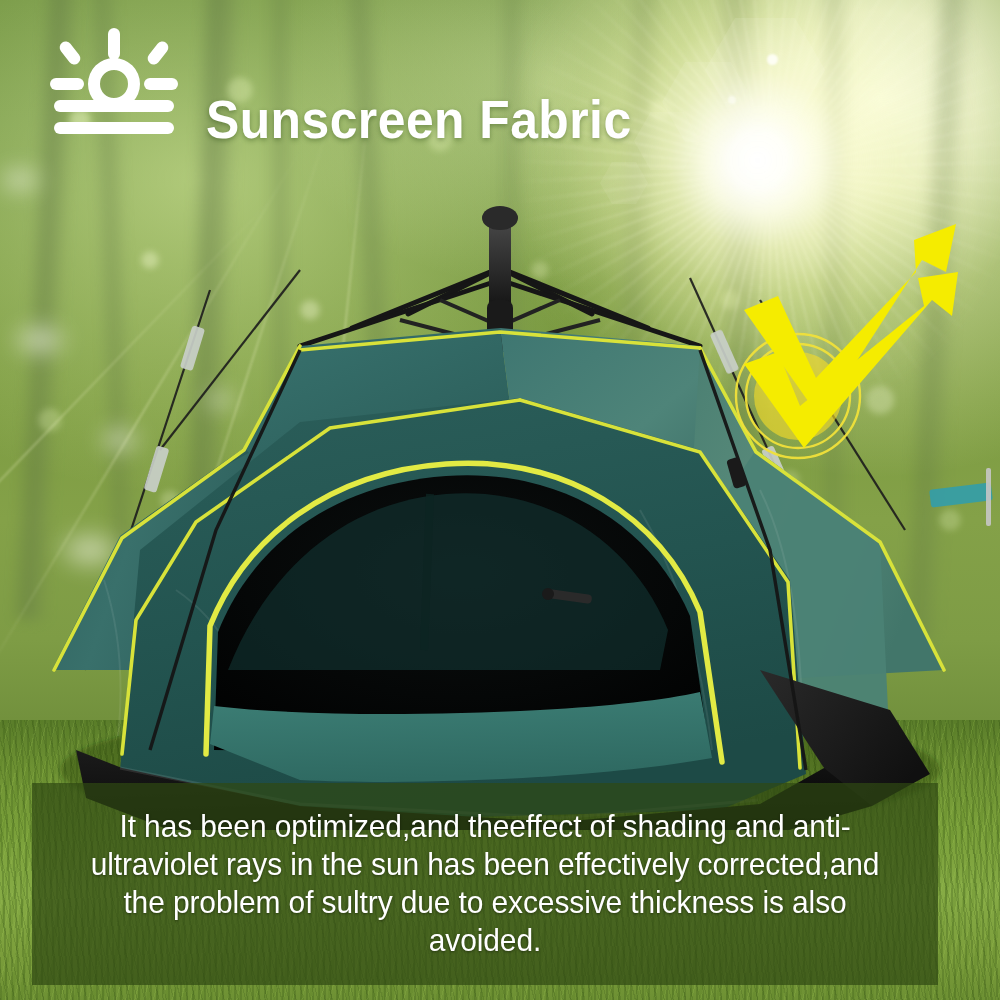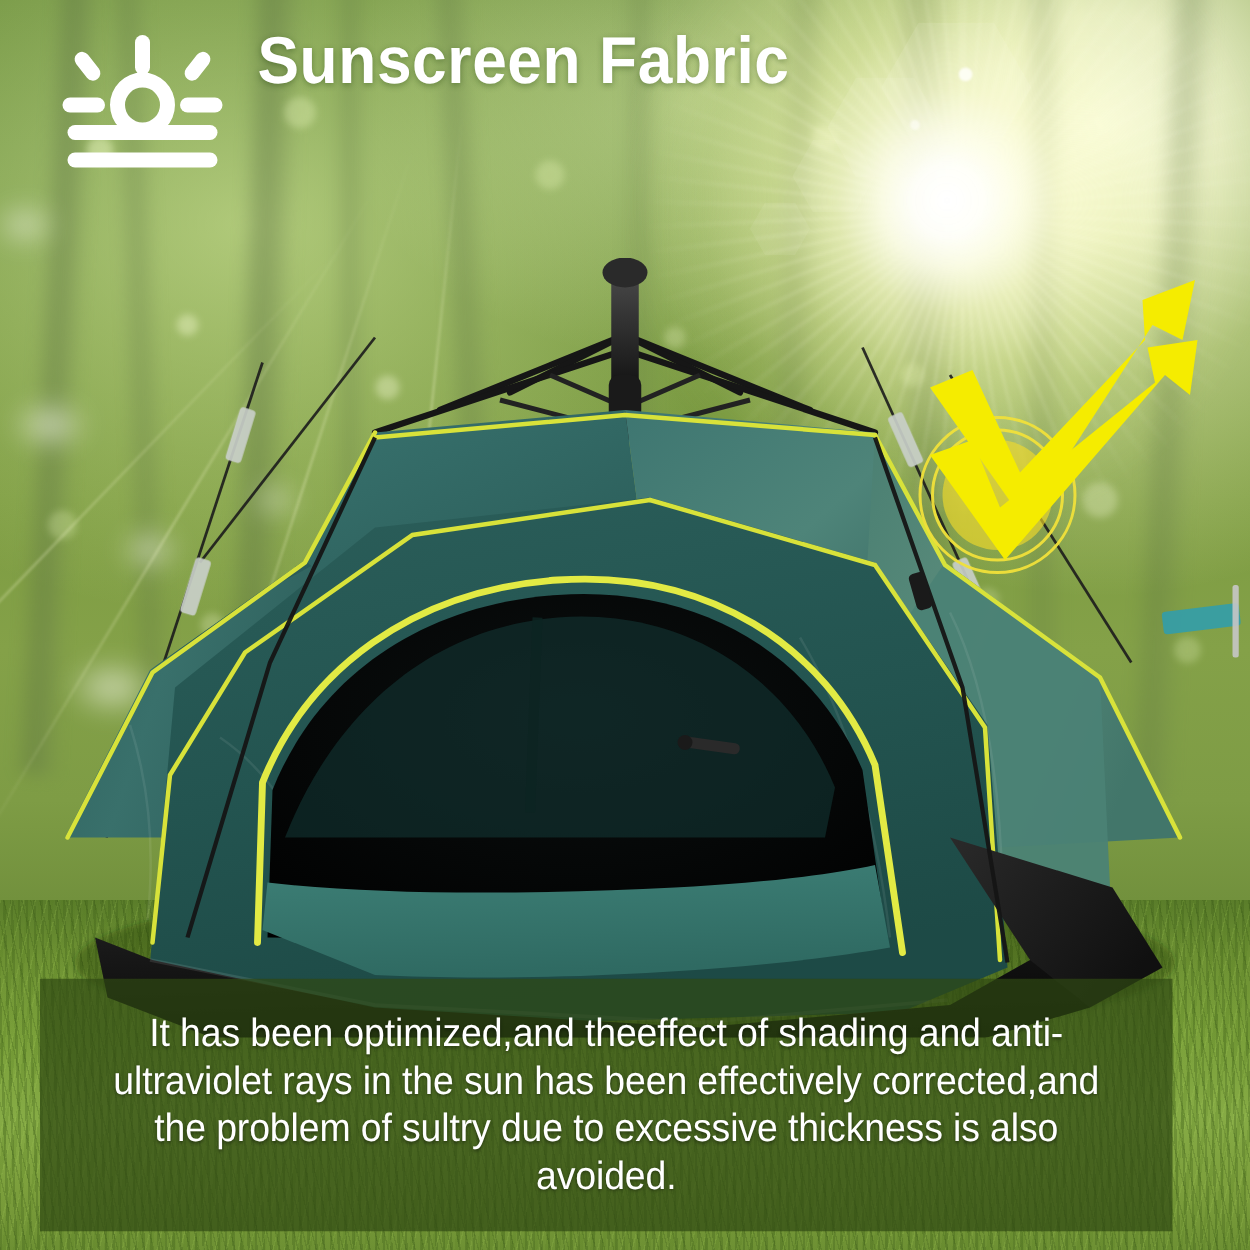--- a/index.html
+++ b/index.html
@@ -113,21 +113,21 @@
       height:2px;transform-origin:left center;pointer-events:none;filter:blur(.8px);}
   .s1{right:60px;top:150px;width:640px;transform:rotate(121deg);}
   .s2{right:110px;top:120px;width:560px;transform:rotate(108deg);}
   .s3{right:30px;top:200px;width:700px;transform:rotate(134deg);}
   .s4{right:150px;top:90px;width:480px;transform:rotate(96deg);}
 
   
   #tent{position:absolute;left:0;top:150px;width:1000px;height:680px;}
 
   
-  .header{position:absolute;left:48px;top:22px;display:flex;align-items:flex-start;gap:26px;}
+  .header{position:absolute;left:48px;top:22px;display:flex;align-items:flex-end;gap:26px;}
   .sun-icon{width:132px;height:124px;flex:none;}
   .title{
     color:#ffffff;font-size:53px;font-weight:bold;letter-spacing:.5px;
     line-height:1;white-space:nowrap;
     text-shadow:0 2px 5px rgba(30,60,10,.38);
     transform:scaleX(.94);transform-origin:left center;
   }
 
   
   #reflect{position:absolute;left:700px;top:200px;width:300px;height:300px;}

